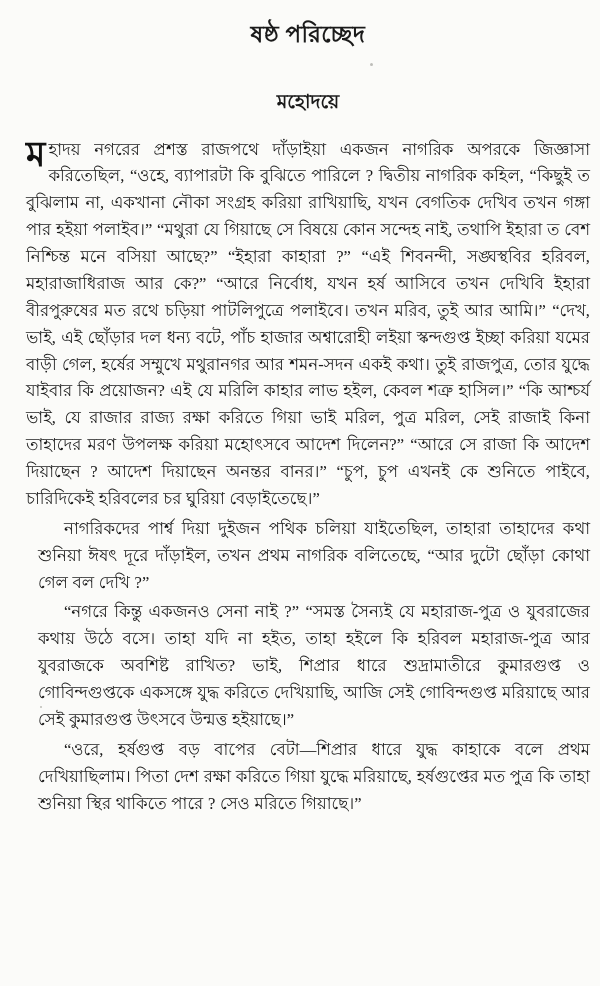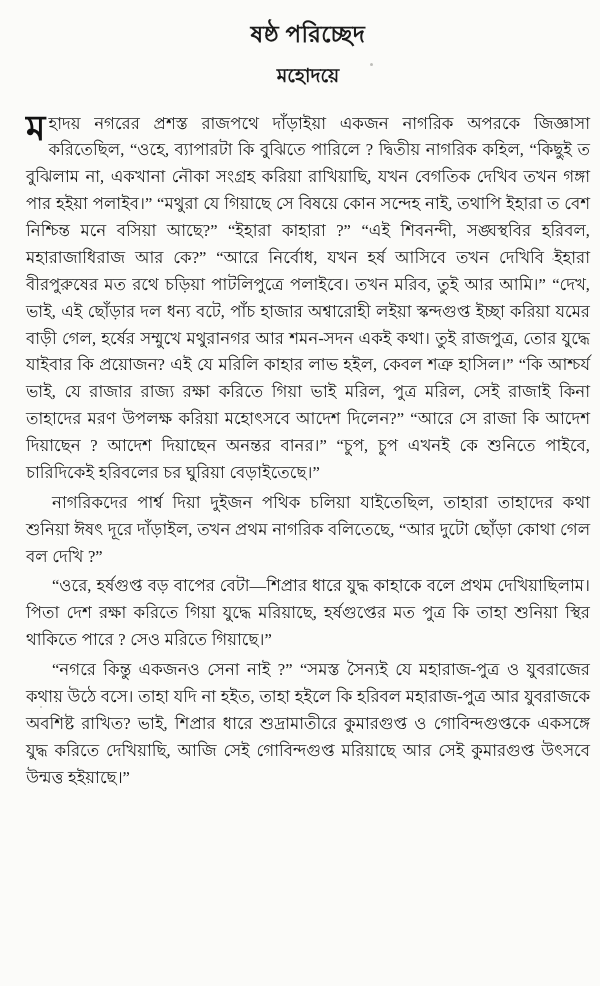--- a/index.html
+++ b/index.html
@@ -26,39 +26,40 @@
     font-size: 23px;
     font-weight: 700;
     letter-spacing: 0.5px;
     margin: 6px 0 0 0;
     line-height: 1.3;
   }
   .section-title {
     text-align: center;
     font-size: 19px;
     font-weight: 700;
-    margin: 14px 0 0 0;
+    margin: 40px 0 0 0;
     line-height: 1.3;
   }
   .body-text {
     margin-top: 22px;
     font-size: 16.6px;
     line-height: 1.62;
     text-align: justify;
     text-justify: inter-word;
     word-spacing: 0.5px;
   }
   .para {
     margin: 0 0 0 0;
     text-indent: 0;
     text-align: justify;
   }
   .para + .para {
     margin-top: 3px;
     text-indent: 26px;
+    margin-left: 12px;
   }
   .dropcap-wrap {
     position: relative;
   }
   .dropcap {
     float: left;
     font-size: 35px;
     line-height: 0.92;
     font-weight: 700;
     padding: 0 2px 0 0;
@@ -81,17 +82,17 @@
   <div class="speck" style="left:552px; top:258px; width:2px; height:2px;"></div>
   <div class="speck" style="left:40px; top:706px; width:2px; height:2px;"></div>
 
   <h1 class="chapter-title">ষষ্ঠ পরিচ্ছেদ</h1>
 
   <h2 class="section-title">মহোদয়ে</h2>
 
   <div class="body-text">
     <p class="para dropcap-wrap"><span class="dropcap">ম</span><span>হাদয় নগরের প্রশস্ত রাজপথে দাঁড়াইয়া একজন নাগরিক অপরকে জিজ্ঞাসা করিতেছিল, “ওহে, ব্যাপারটা কি বুঝিতে পারিলে ? দ্বিতীয় নাগরিক কহিল, “কিছুই ত বুঝিলাম না, একখানা নৌকা সংগ্রহ করিয়া রাখিয়াছি, যখন বেগতিক দেখিব তখন গঙ্গা পার হইয়া পলাইব।” “মথুরা যে গিয়াছে সে বিষয়ে কোন সন্দেহ নাই, তথাপি ইহারা ত বেশ নিশ্চিন্ত মনে বসিয়া আছে?” “ইহারা কাহারা ?” “এই শিবনন্দী, সঙ্ঘস্থবির হরিবল, মহারাজাধিরাজ আর কে?” “আরে নির্বোধ, যখন হর্ষ আসিবে তখন দেখিবি ইহারা বীরপুরুষের মত রথে চড়িয়া পাটলিপুত্রে পলাইবে। তখন মরিব, তুই আর আমি।” “দেখ, ভাই, এই ছোঁড়ার দল ধন্য বটে, পাঁচ হাজার অশ্বারোহী লইয়া স্কন্দগুপ্ত ইচ্ছা করিয়া যমের বাড়ী গেল, হর্ষের সম্মুখে মথুরানগর আর শমন-সদন একই কথা। তুই রাজপুত্র, তোর যুদ্ধে যাইবার কি প্রয়োজন? এই যে মরিলি কাহার লাভ হইল, কেবল শত্রু হাসিল।” “কি আশ্চর্য ভাই, যে রাজার রাজ্য রক্ষা করিতে গিয়া ভাই মরিল, পুত্র মরিল, সেই রাজাই কিনা তাহাদের মরণ উপলক্ষ করিয়া মহোৎসবে আদেশ দিলেন?” “আরে সে রাজা কি আদেশ দিয়াছেন ? আদেশ দিয়াছেন অনন্তর বানর।” “চুপ, চুপ এখনই কে শুনিতে পাইবে, চারিদিকেই হরিবলের চর ঘুরিয়া বেড়াইতেছে।”</span></p>
     <p class="para">নাগরিকদের পার্শ্ব দিয়া দুইজন পথিক চলিয়া যাইতেছিল, তাহারা তাহাদের কথা শুনিয়া ঈষৎ দূরে দাঁড়াইল, তখন প্রথম নাগরিক বলিতেছে, “আর দুটো ছোঁড়া কোথা গেল বল দেখি ?”</p>
+    <p class="para">“নগরে কিন্তু একজনও সেনা নাই ?” “সমস্ত সৈন্যই যে মহারাজ-পুত্র ও যুবরাজের কথায় উঠে বসে। তাহা যদি না হইত, তাহা হইলে কি হরিবল মহারাজ-পুত্র আর যুবরাজকে অবশিষ্ট রাখিত? ভাই, শিপ্রার ধারে শুদ্রামাতীরে কুমারগুপ্ত ও গোবিন্দগুপ্তকে একসঙ্গে যুদ্ধ করিতে দেখিয়াছি, আজি সেই গোবিন্দগুপ্ত মরিয়াছে আর সেই কুমারগুপ্ত উৎসবে উন্মত্ত হইয়াছে।”</p>
     <p class="para">“ওরে, হর্ষগুপ্ত বড় বাপের বেটা—শিপ্রার ধারে যুদ্ধ কাহাকে বলে প্রথম দেখিয়াছিলাম। পিতা দেশ রক্ষা করিতে গিয়া যুদ্ধে মরিয়াছে, হর্ষগুপ্তের মত পুত্র কি তাহা শুনিয়া স্থির থাকিতে পারে ? সেও মরিতে গিয়াছে।”</p>
-    <p class="para">“নগরে কিন্তু একজনও সেনা নাই ?” “সমস্ত সৈন্যই যে মহারাজ-পুত্র ও যুবরাজের কথায় উঠে বসে। তাহা যদি না হইত, তাহা হইলে কি হরিবল মহারাজ-পুত্র আর যুবরাজকে অবশিষ্ট রাখিত? ভাই, শিপ্রার ধারে শুদ্রামাতীরে কুমারগুপ্ত ও গোবিন্দগুপ্তকে একসঙ্গে যুদ্ধ করিতে দেখিয়াছি, আজি সেই গোবিন্দগুপ্ত মরিয়াছে আর সেই কুমারগুপ্ত উৎসবে উন্মত্ত হইয়াছে।”</p>
   </div>
 
 </div>
 
 </body></html>

